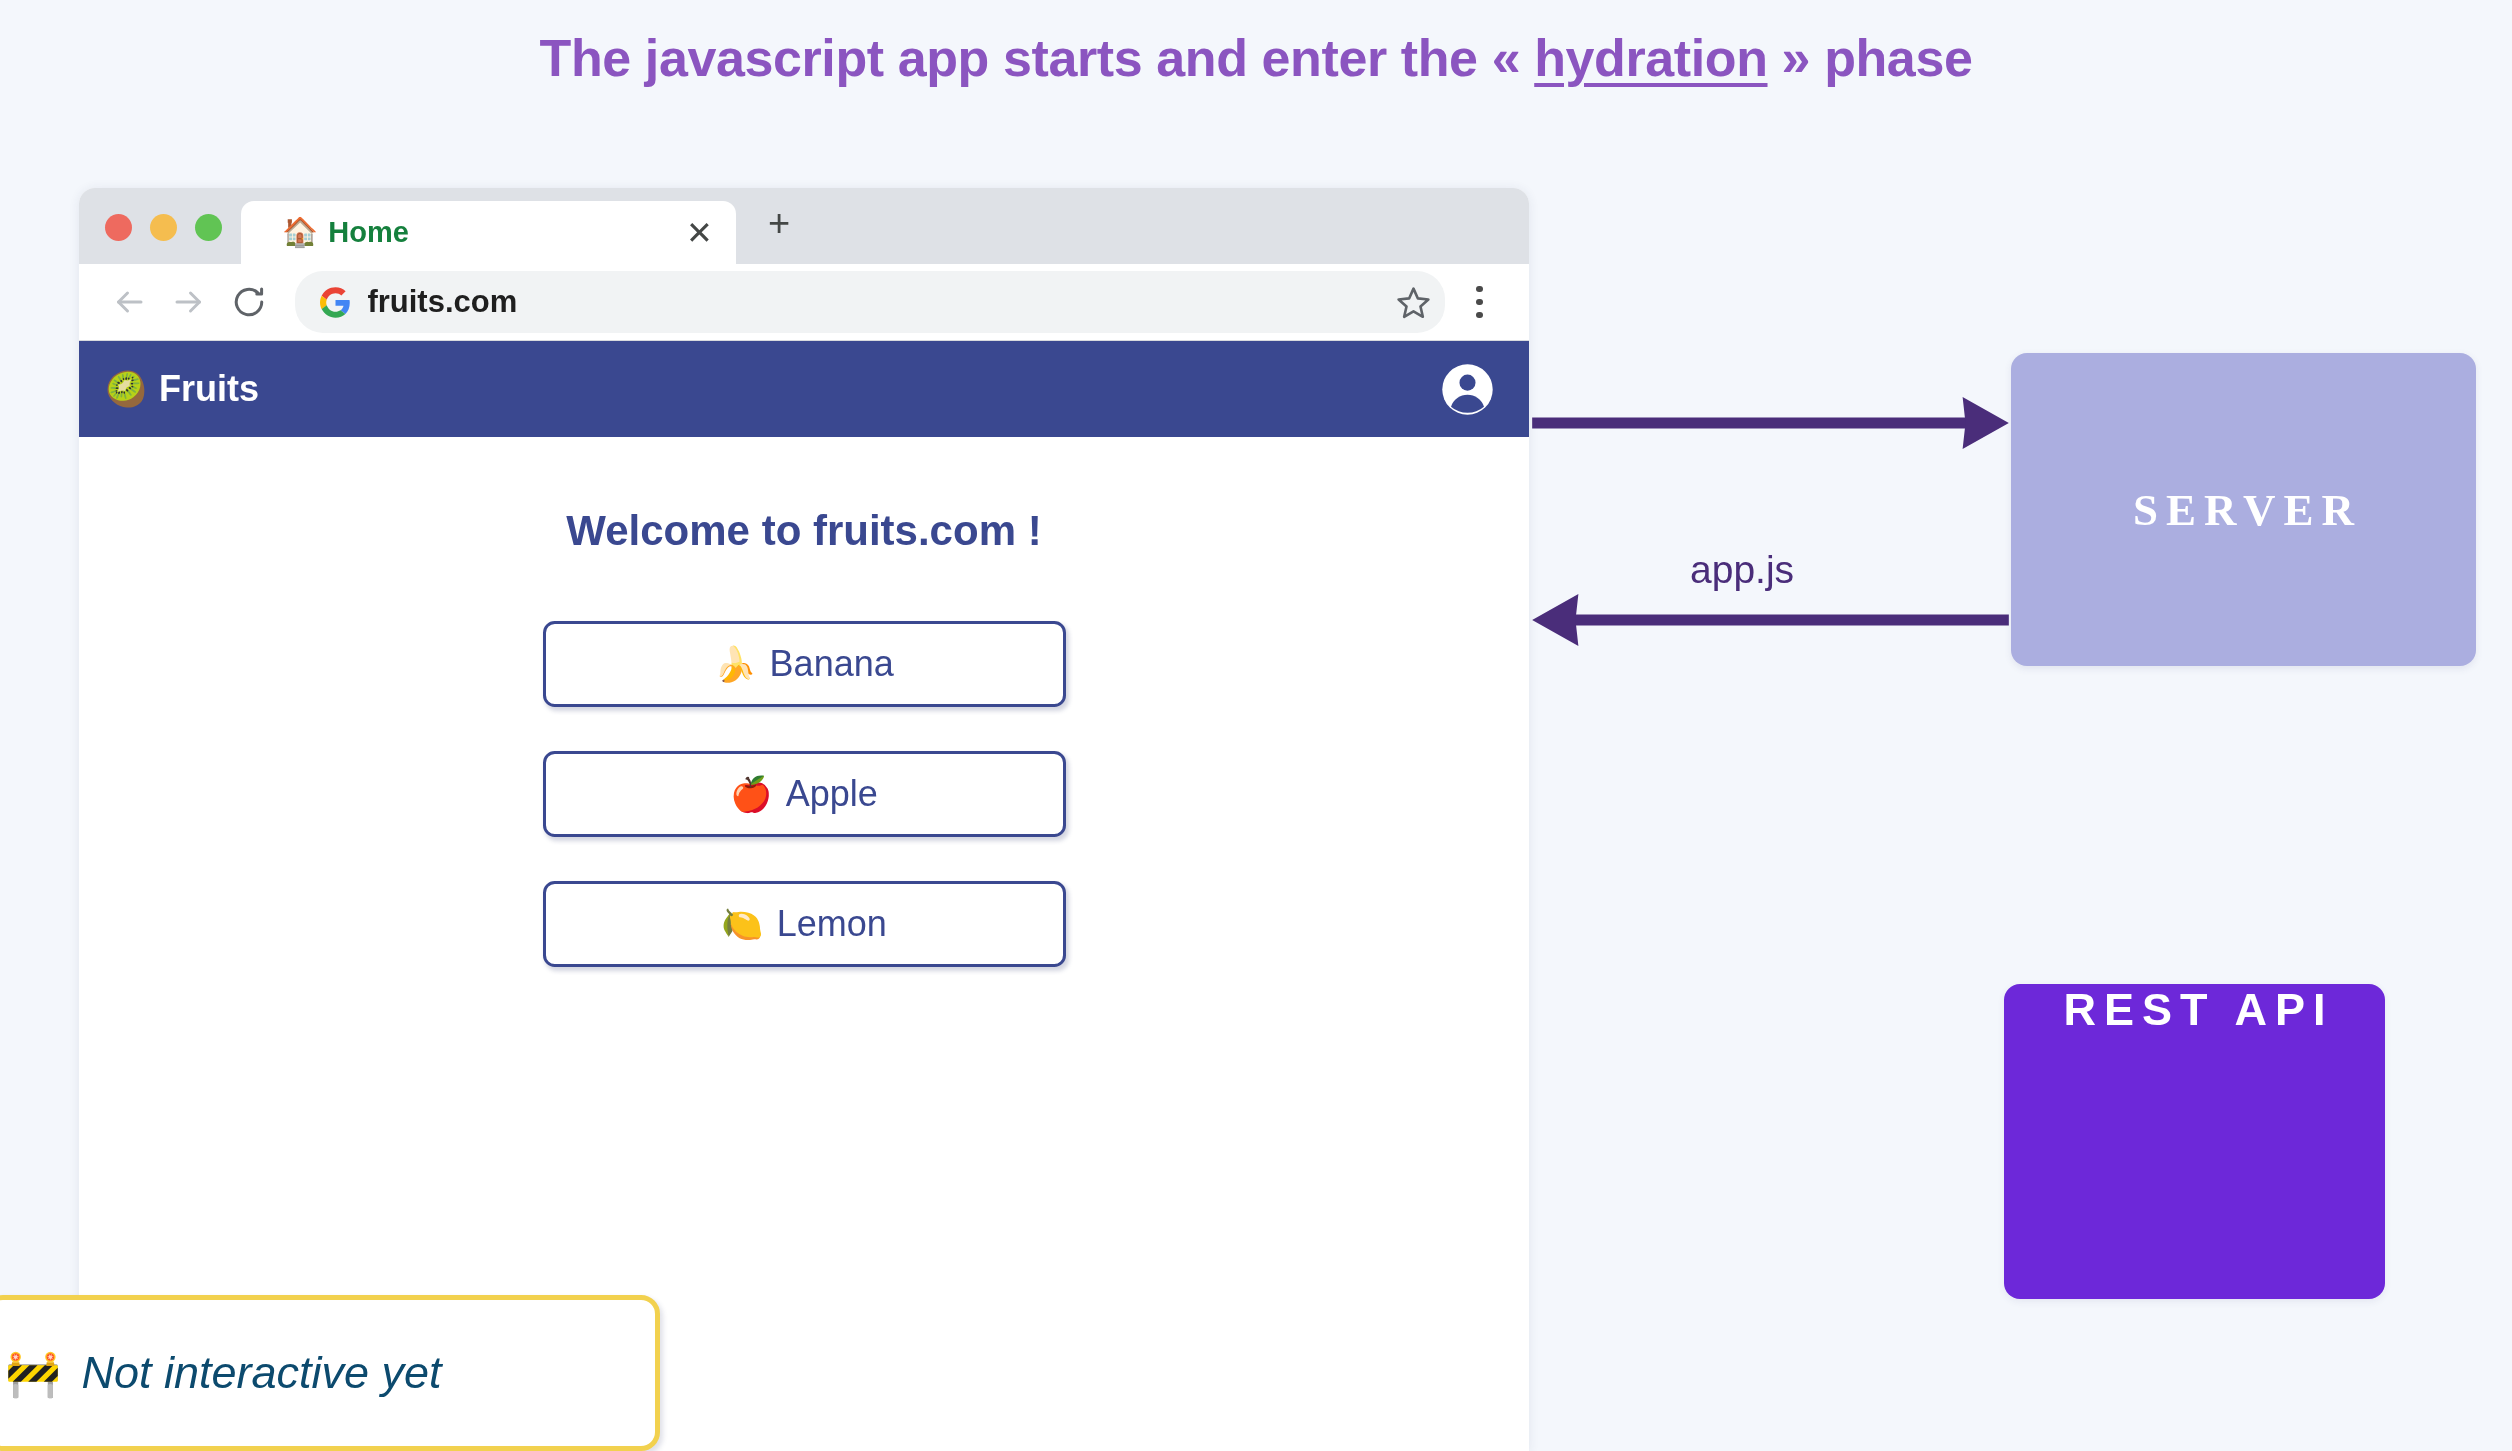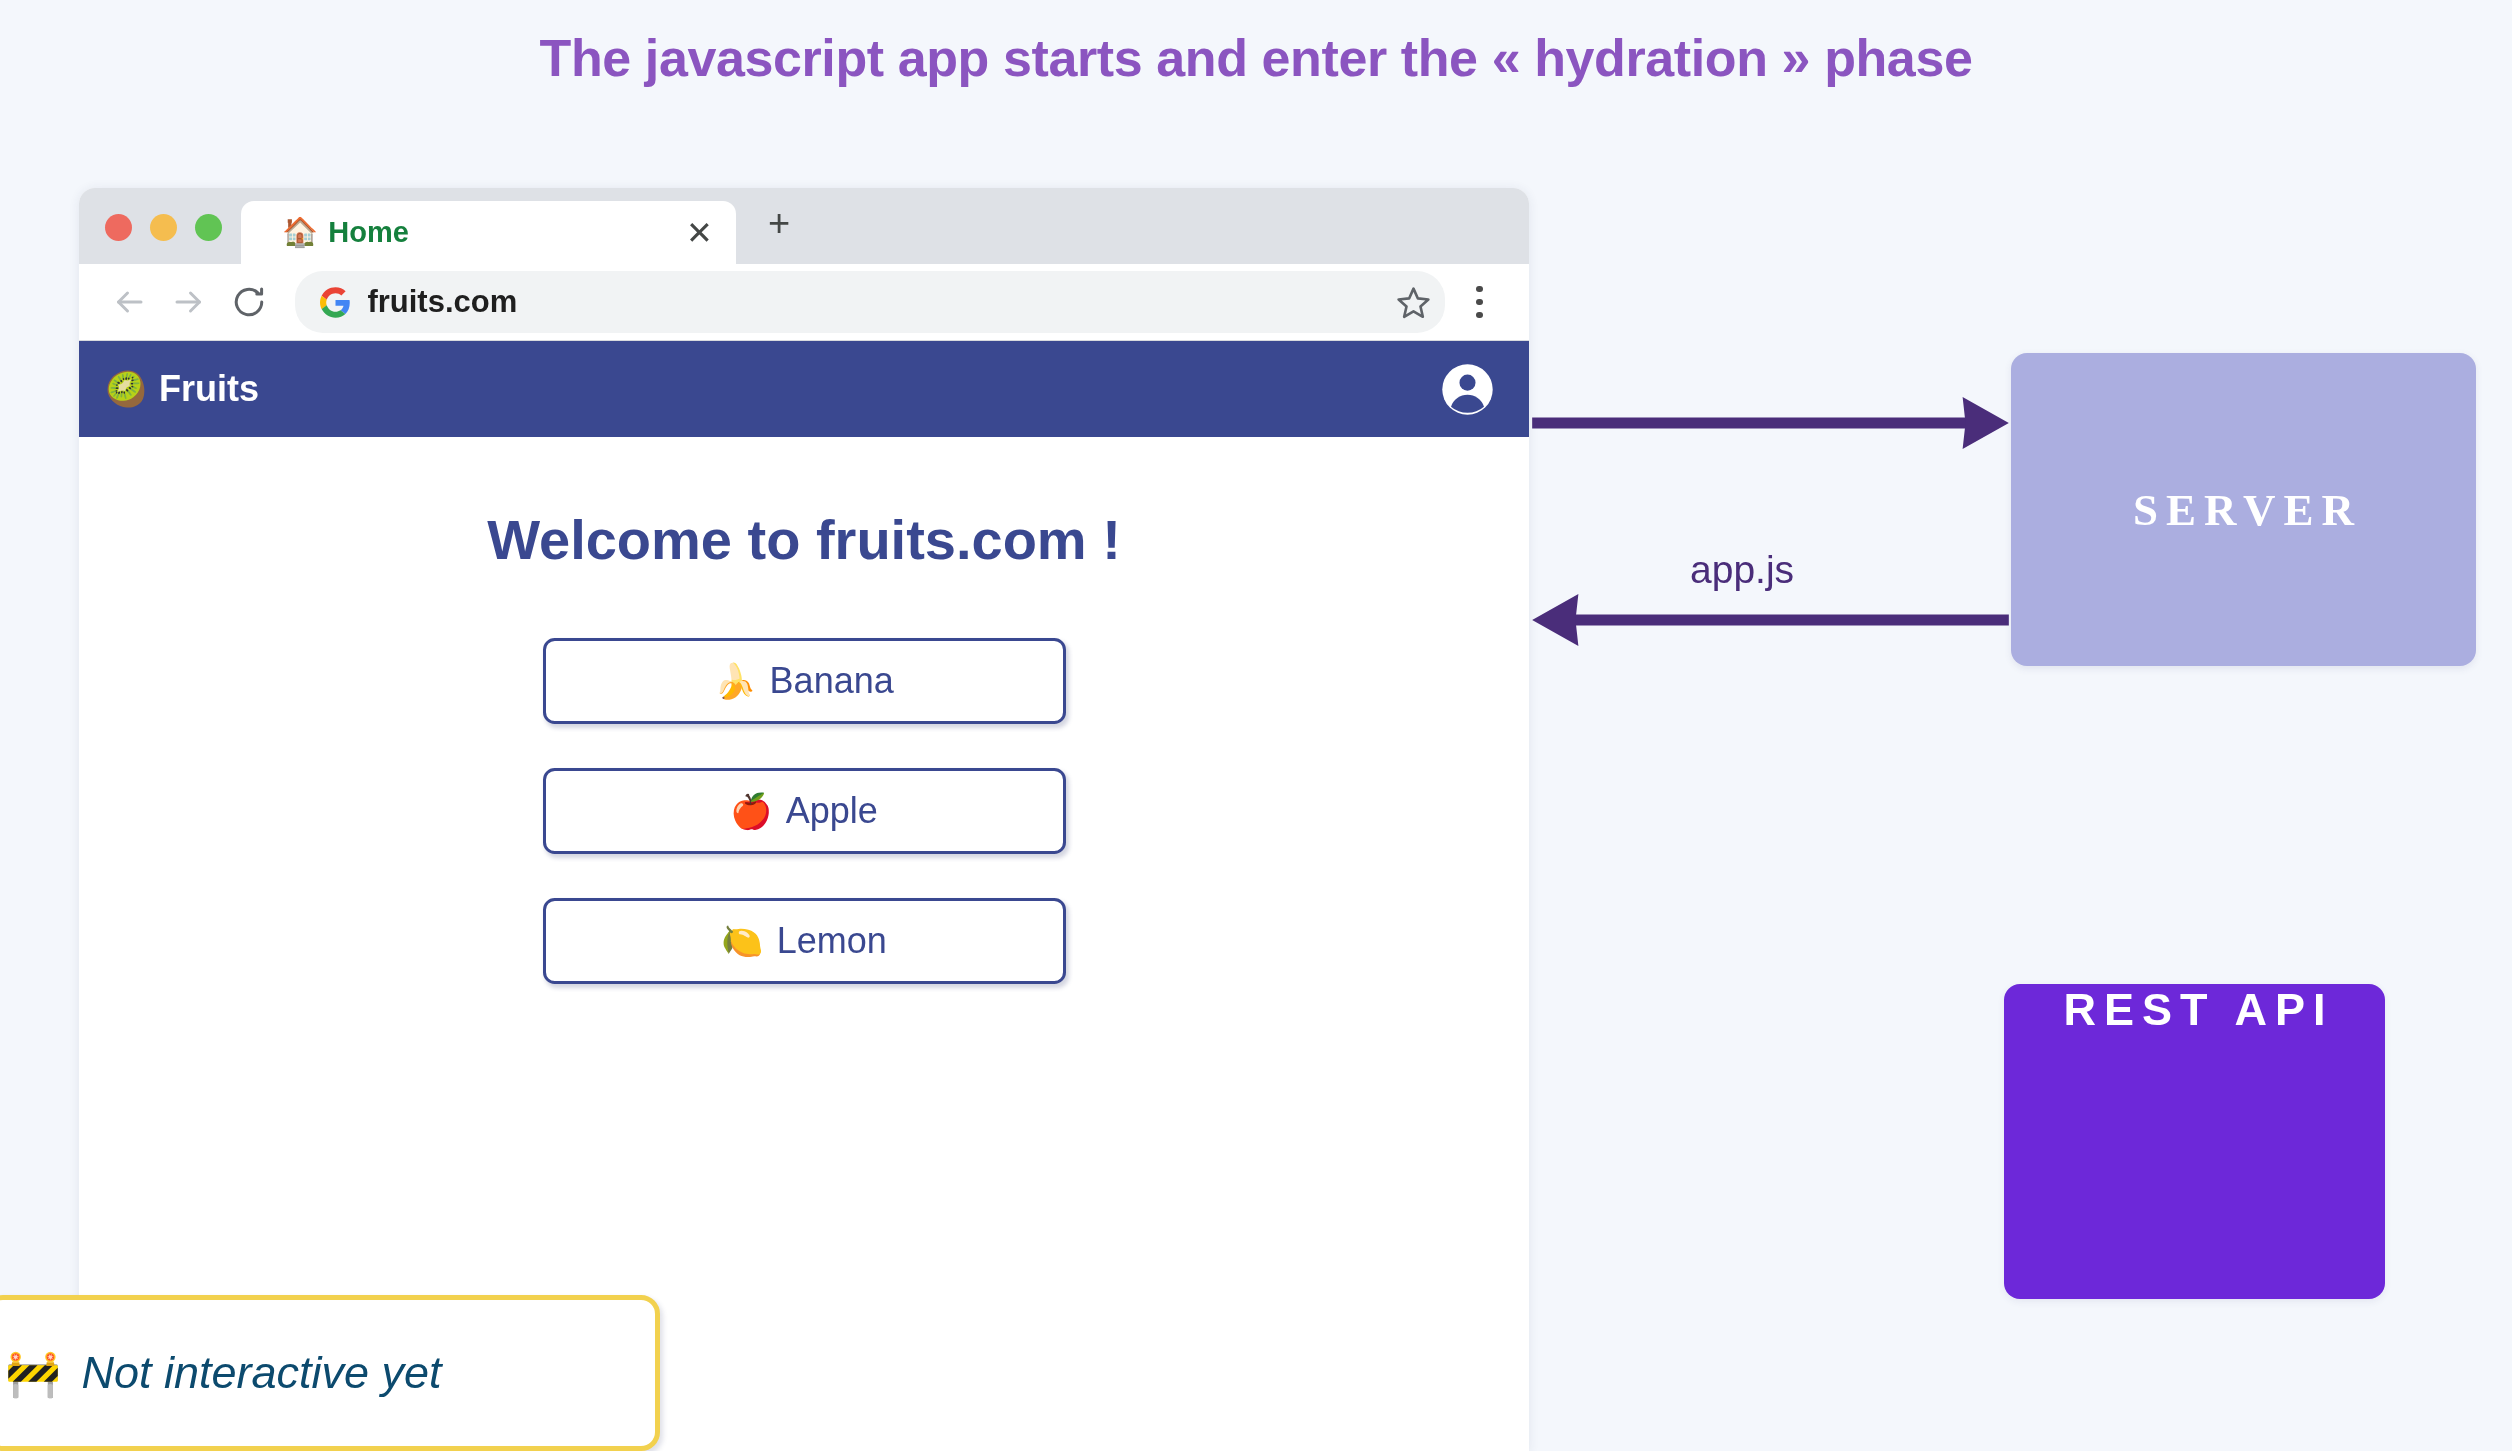--- a/index.html
+++ b/index.html
@@ -22,21 +22,21 @@
     top: 28px;
     left: 0;
     width: 2512px;
     text-align: center;
     font-size: 52px;
     font-weight: bold;
     color: #8b55c0;
     letter-spacing: -0.4px;
     white-space: nowrap;
   }
-  #slide-title .hl { text-underline-offset: 6.6px; text-decoration-thickness: 3.6px; }
+  #slide-title .hl { text-decoration: underline; text-underline-offset: 6.6px; text-decoration-thickness: 3.6px; }
 
   
   #browser-window {
     position: absolute;
     left: 79px;
     top: 188px;
     width: 1450px;
     height: 1263px;
     background: #ffffff;
     border-top-left-radius: 16px;
@@ -177,21 +177,21 @@
     font-weight: bold;
     color: #ffffff;
   }
   #brand-emoji { font-size: 34px; line-height: 1; }
 
   #account-icon { width: 55px; height: 55px; }
 
   #page-heading {
     text-align: center;
     margin-top: 70px;
-    font-size: 56px;
+    font-size: 42px;
     font-weight: bold;
     color: #3a4890;
   }
 
   #fruit-list {
     margin-top: 66px;
     display: flex;
     flex-direction: column;
     align-items: center;
     gap: 44px;

